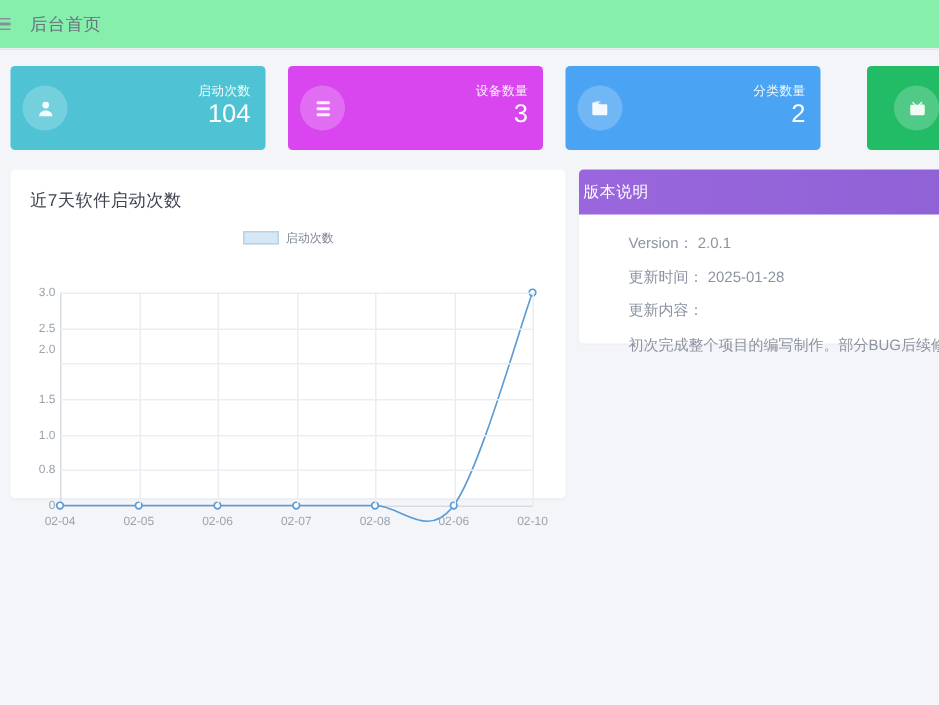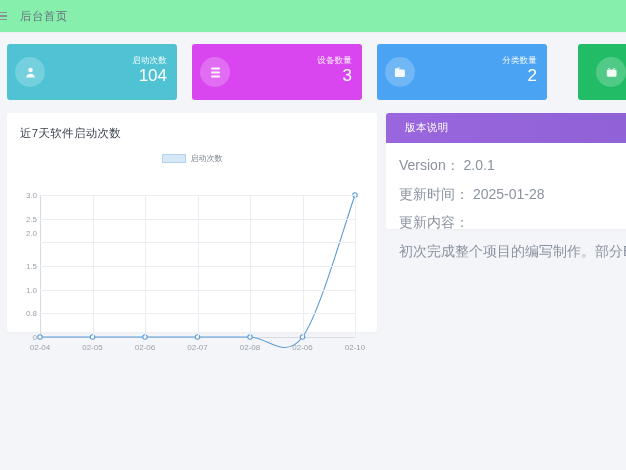--- a/index.html
+++ b/index.html
@@ -77,23 +77,23 @@
   }
   .series { position: absolute; left: 0; top: 0; width: 315px; height: 142px; overflow: visible; }
 
   
   #version-panel { left: 386px; top: 113px; width: 252px; height: 116px; }
   .vhead {
     height: 30px; background: #9261d8;
     background: linear-gradient(90deg,#9a66dd 0%,#8f62d6 100%);
     border-radius: 3px 3px 0 0; display: flex; align-items: center;
   }
-  .vhead .vtitle { color: #fff; font-size: 10.5px; padding-left: 19px; letter-spacing: .4px; }
+  .vhead .vtitle { color: #fff; font-size: 10.5px; padding-left: 3px; letter-spacing: .4px; }
   .vbody { padding: 12px 13px 0 13px; }
-  .vrow { font-size: 14px; color: #8b93a0; line-height: 1.55; margin-bottom: 7px; white-space: nowrap; }
+  .vrow { font-size: 10px; color: #8b93a0; line-height: 1.55; margin-bottom: 7px; white-space: nowrap; margin-left: 20px; }
   .vrow.last { margin-bottom: 0; }
 </style>
 </head>
 <body>
 
 <div id="app">
 
   <div class="topbar">
     <div class="hamburger">
       <i></i>

